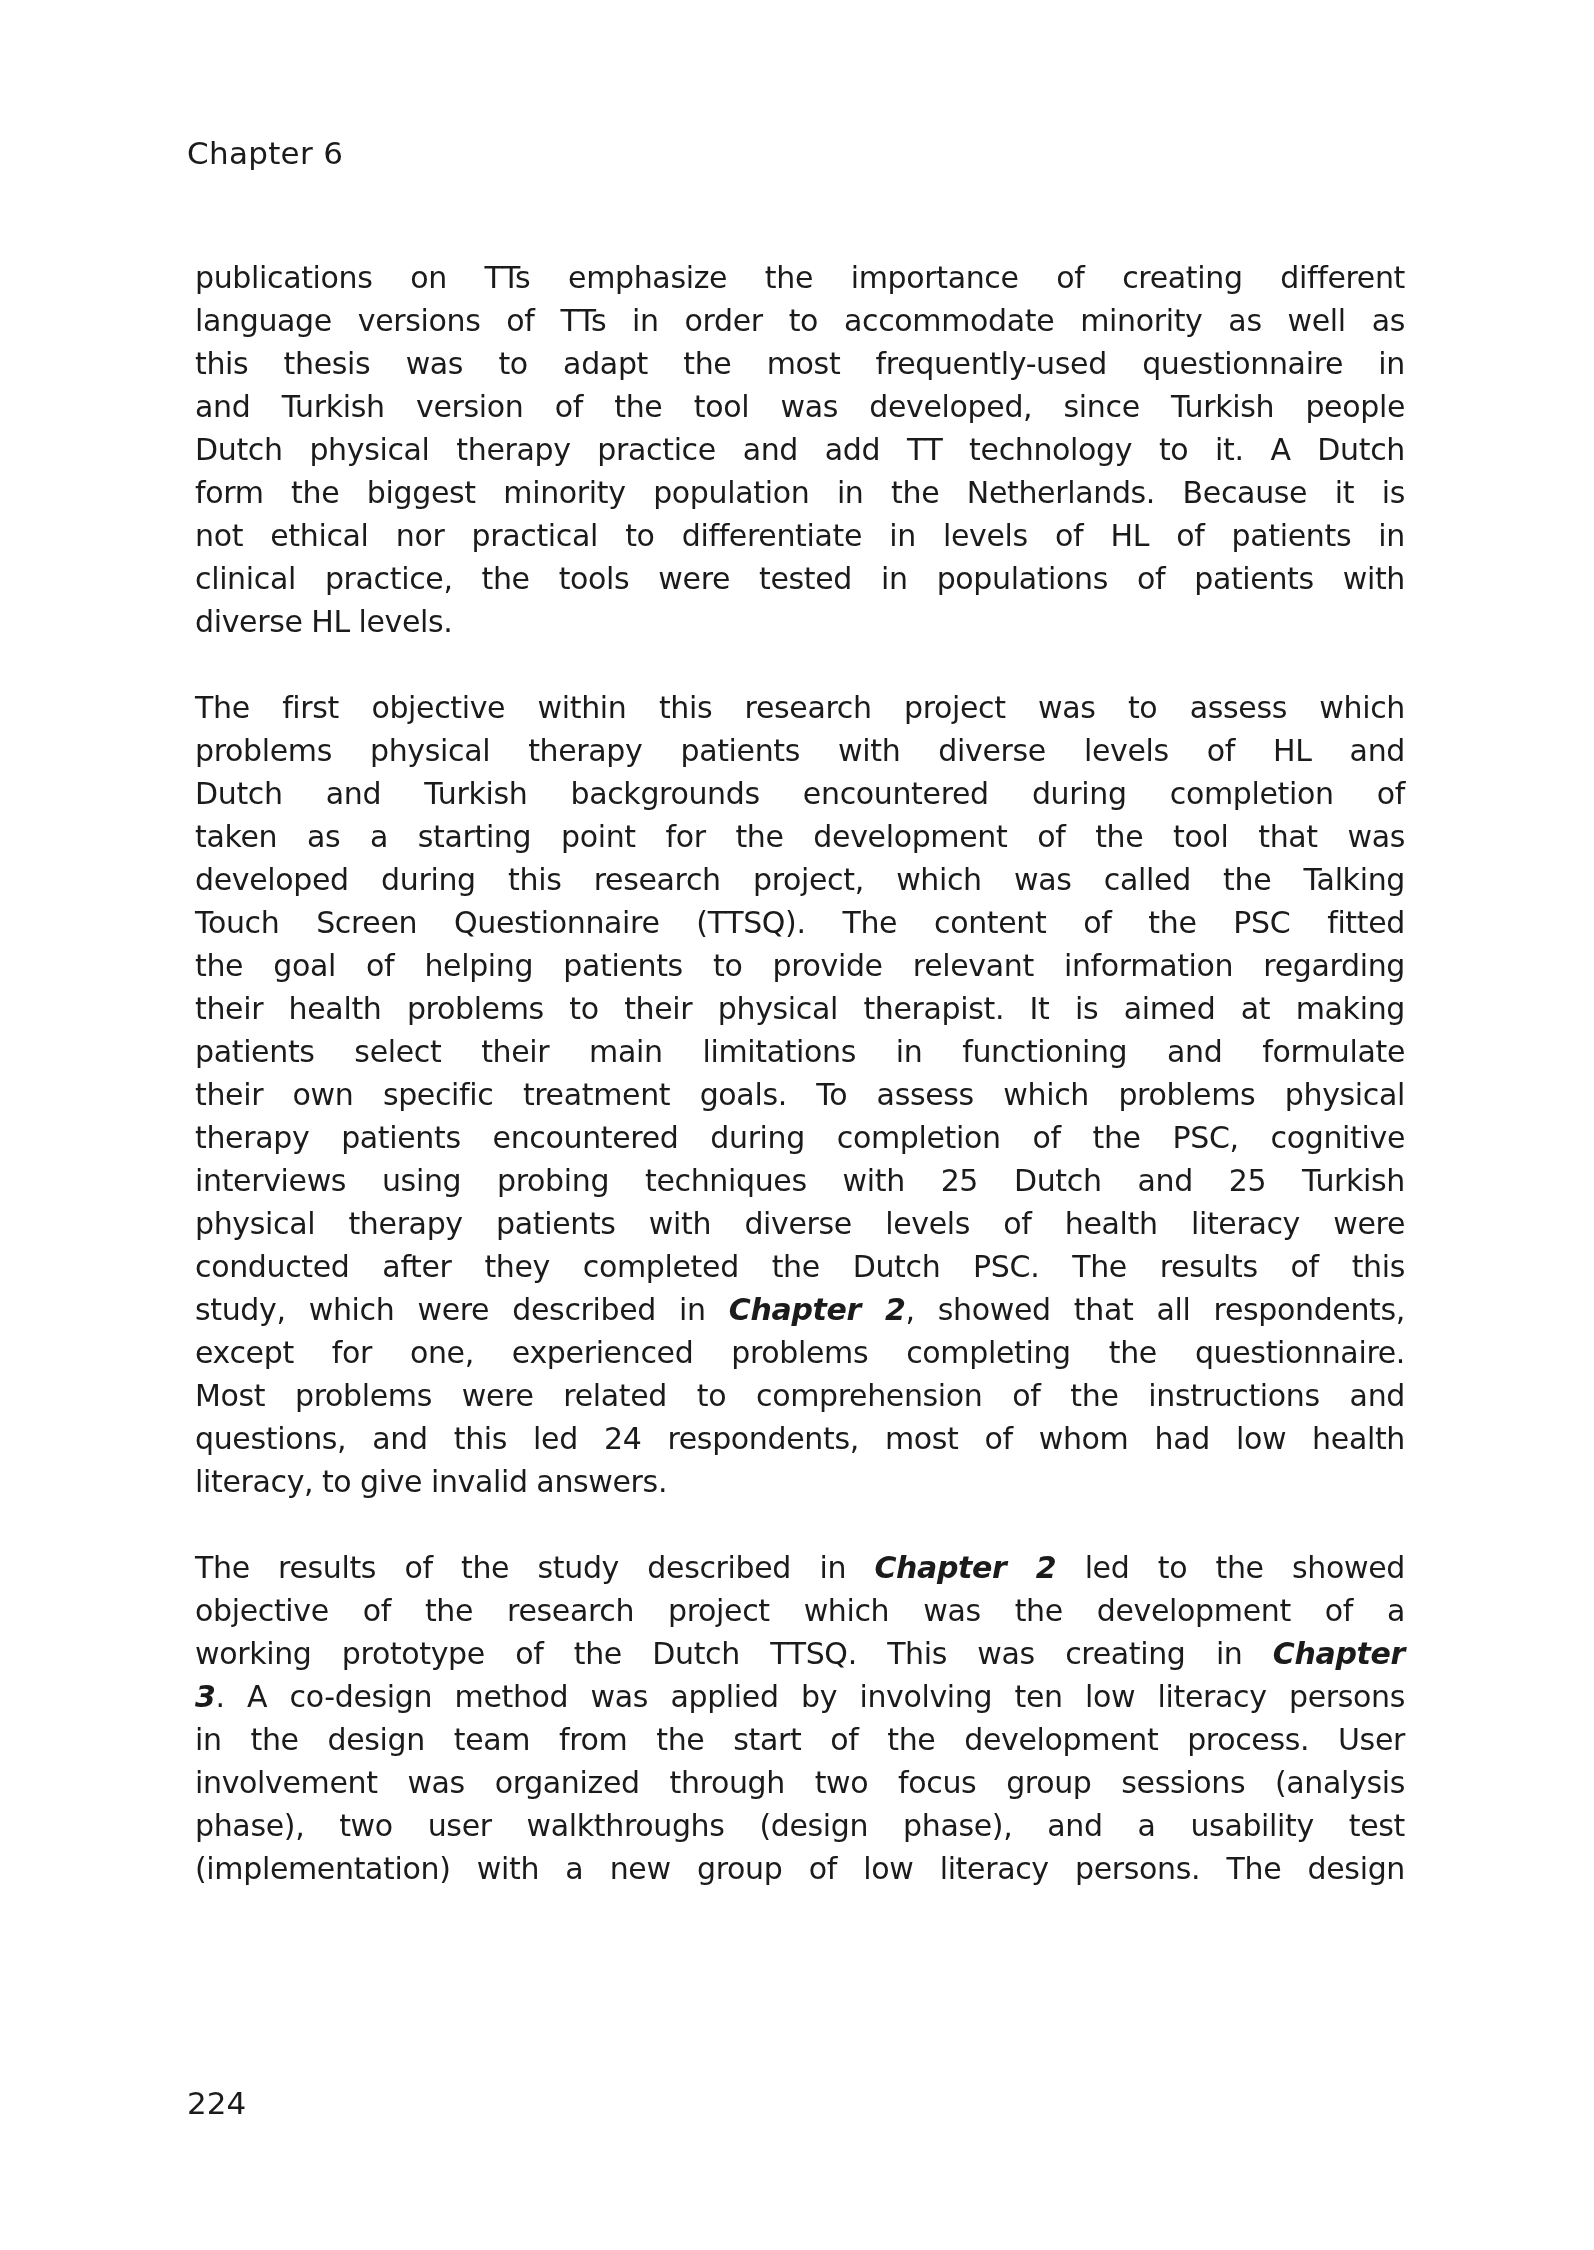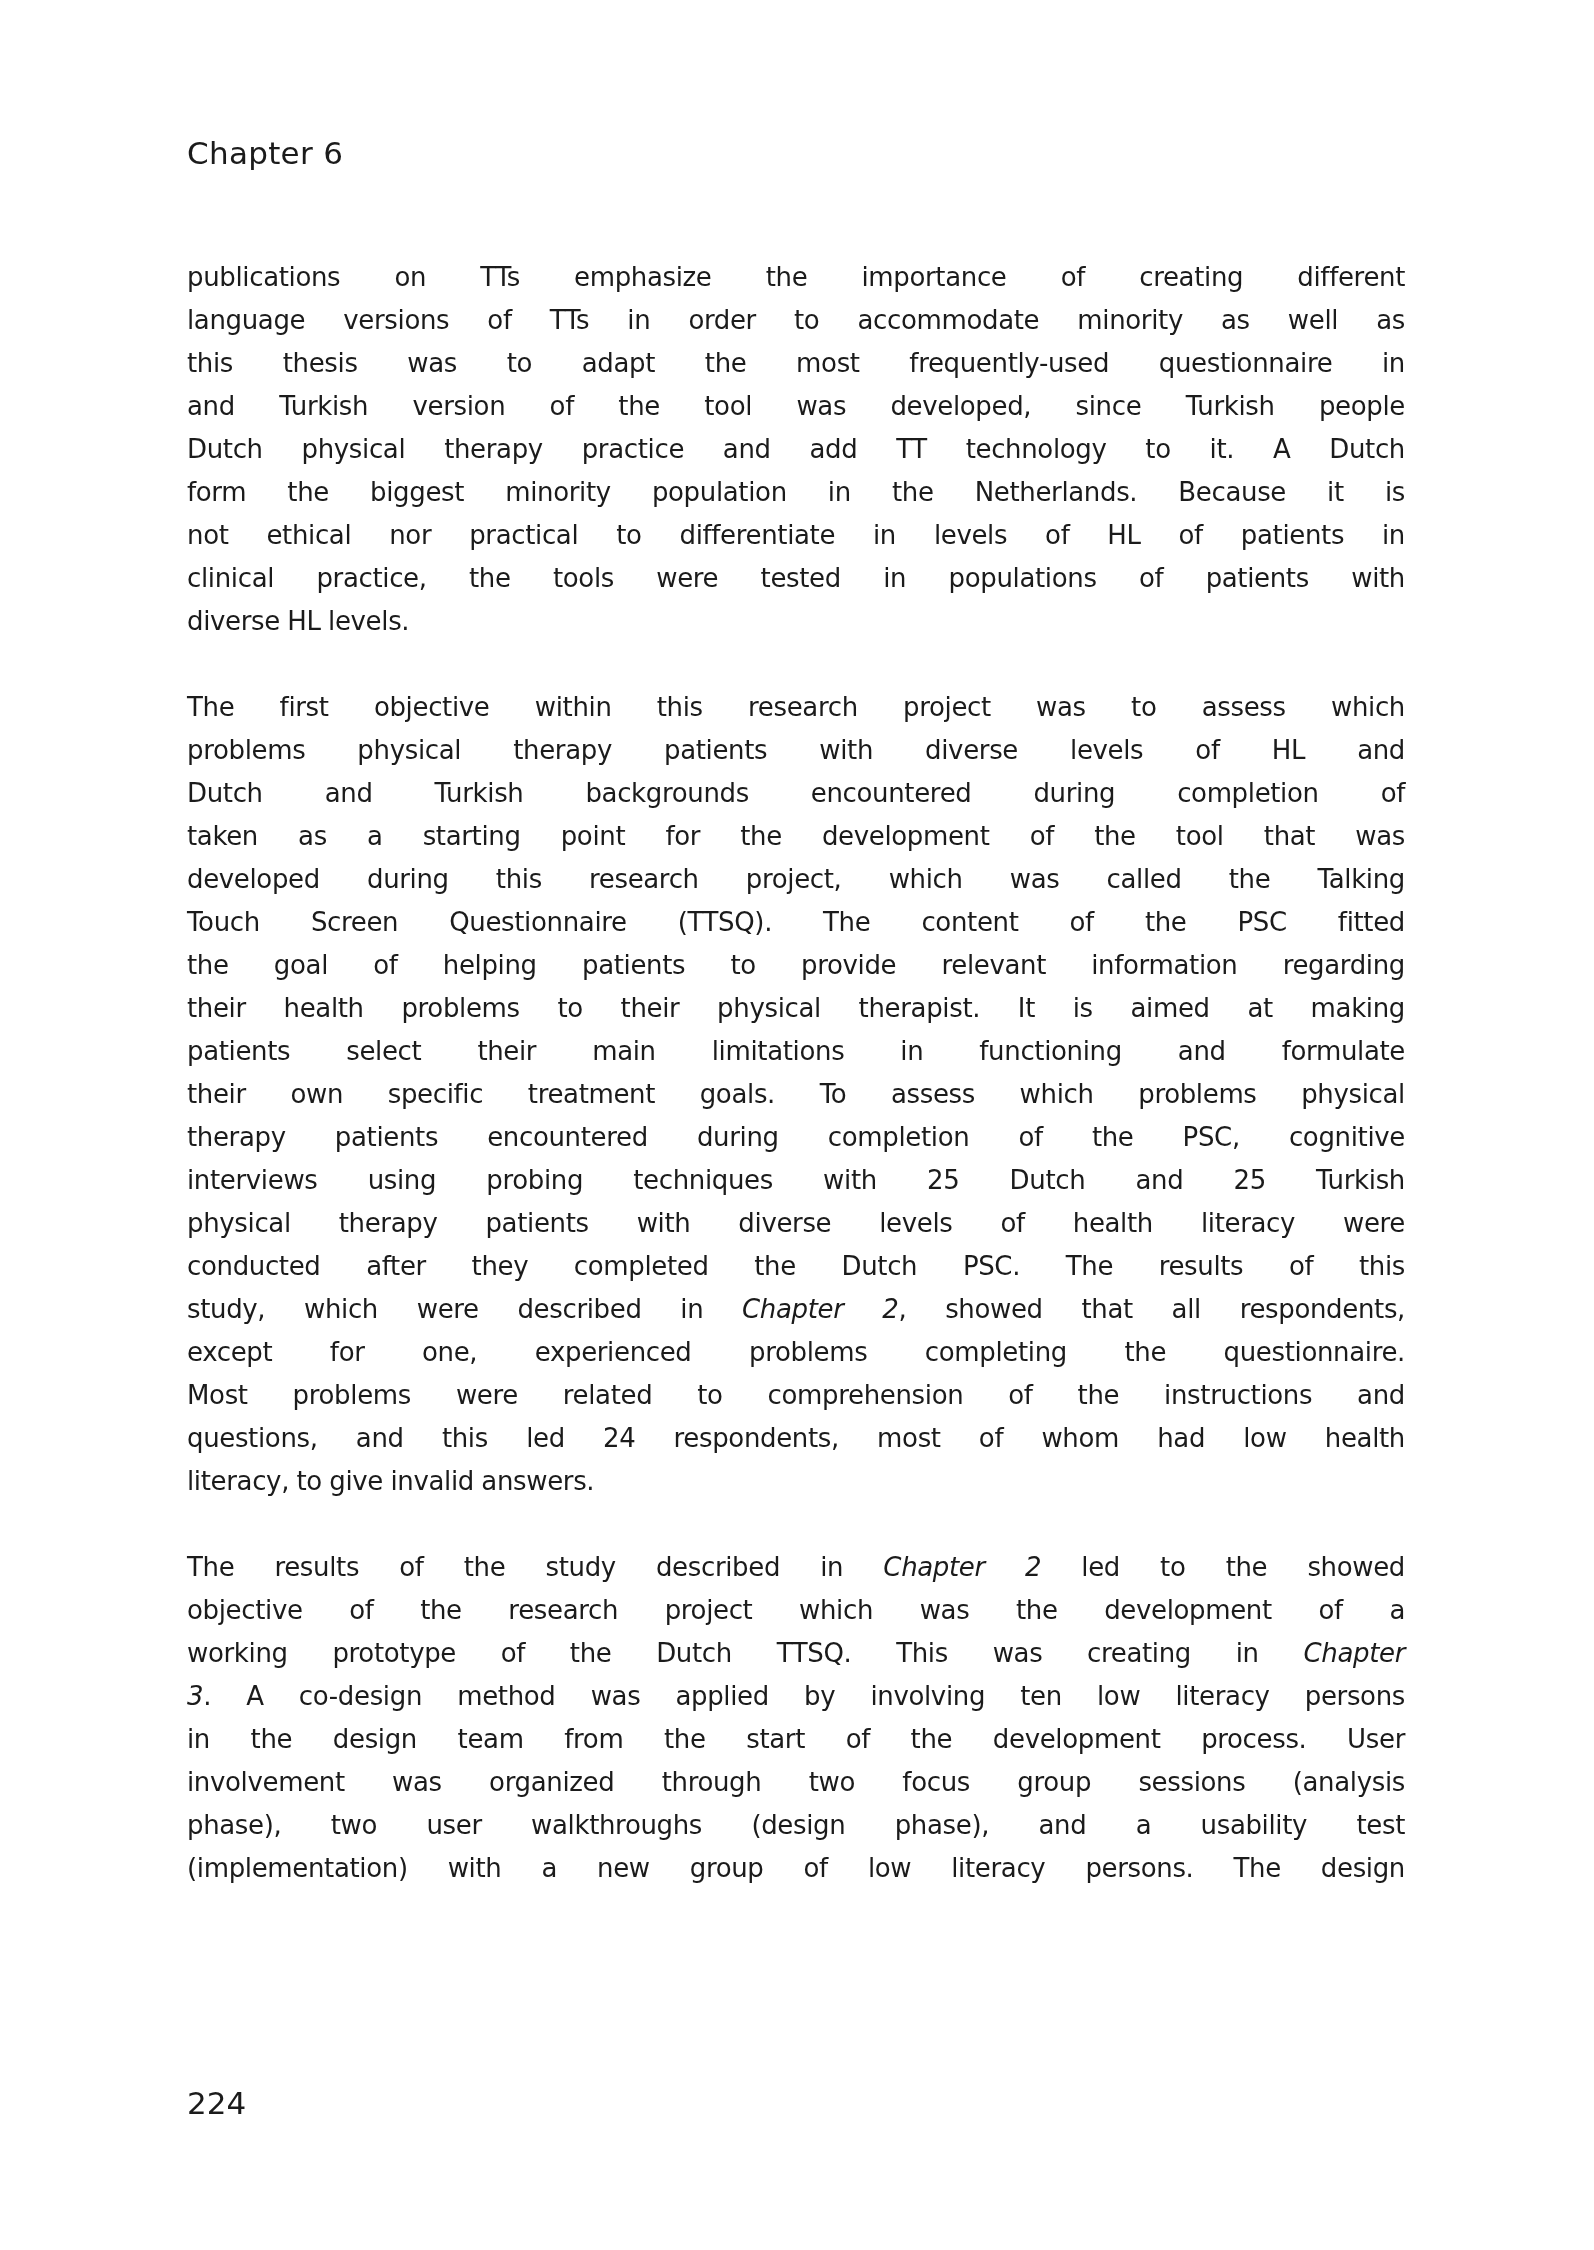--- a/index.html
+++ b/index.html
@@ -24,41 +24,41 @@
       font-weight: normal;
       letter-spacing: 0.3px;
     }
     .body-text {
       position: absolute;
       left: 187px;
       top: 256px;
       width: 1218px;
     }
     .paragraph {
-      margin: 0 0 43px 0;
-      font-size: 26px;
+      margin: 0 0 43px 8px;
+      font-size: 30px;
       line-height: 43px;
       text-align: justify;
       letter-spacing: -0.35px;
       word-spacing: -0.5px;
     }
     .paragraph .line {
       display: block;
       text-align: justify;
       text-align-last: justify;
       white-space: nowrap;
     }
     .paragraph .line.last {
       text-align-last: left;
     }
     .paragraph .line span {
       white-space: normal;
     }
     .emph {
-      font-weight: normal;
+      font-weight: bold;
       font-style: italic;
     }
     .page-number {
       position: absolute;
       left: 187px;
       top: 2083px;
       font-size: 31px;
       line-height: 40px;
       text-align: center;
     }

